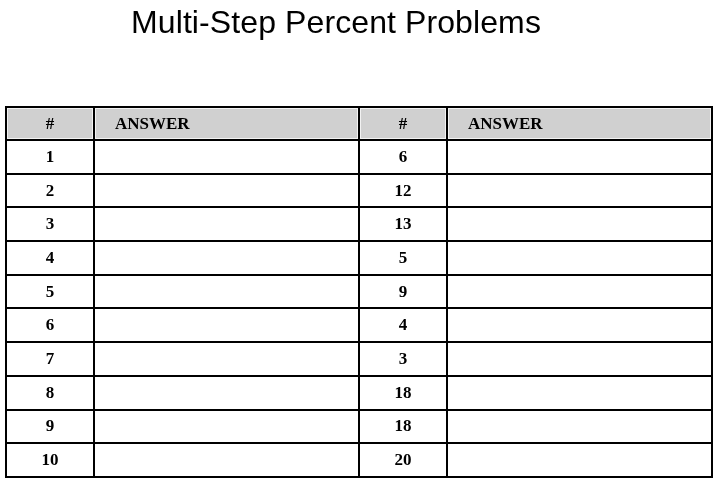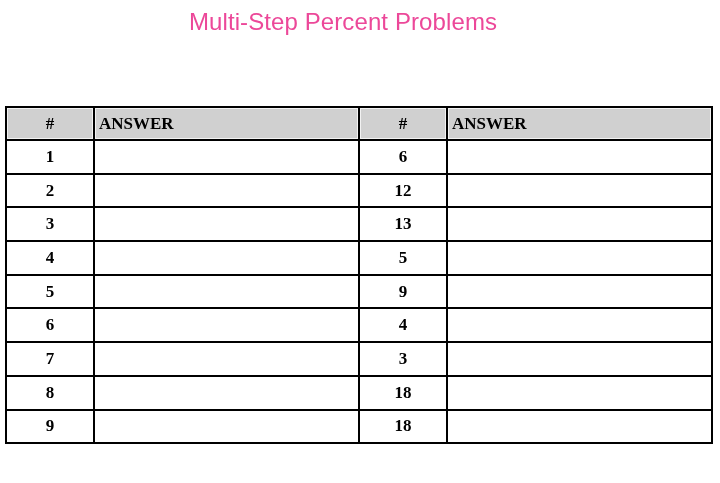--- a/index.html
+++ b/index.html
@@ -10,28 +10,28 @@
     body {
       width: 720px;
       height: 483px;
       position: relative;
       overflow: hidden;
       font-family: "Liberation Serif", serif;
       color: #000;
     }
     .title {
       position: absolute;
-      left: 7px;
+      left: 0;
       top: 3px;
       width: 672px;
       text-align: center;
       font-family: "Liberation Sans", "DejaVu Sans", sans-serif;
-      font-size: 24px;
+      font-size: 32px;
       line-height: 38px;
-      color: #ec4899;
+      color: #000000;
       letter-spacing: 0.1px;
     }
     table.answers {
       position: absolute;
       left: 5px;
       top: 106px;
       width: 708px;
       border-collapse: collapse;
       table-layout: fixed;
       border: 2px solid #000;
@@ -52,21 +52,21 @@
       background: #d0d0d0;
       height: 33px;
       box-shadow: inset 0 0 0 1px #f2f2f2;
     }
     table.answers th.num-h,
     table.answers td.num-c {
       text-align: center;
     }
     table.answers th.ans-h {
       text-align: left;
-      padding-left: 4px;
+      padding-left: 20px;
     }
     table.answers tbody td {
       height: 33.7px;
     }
     .ans-c {
       background: #fff;
     }
   </style>
 </head>
 <body>
@@ -136,14 +136,20 @@
       <td class="ans-c"></td>
       <td class="num-c">18</td>
       <td class="ans-c"></td>
     </tr>
     <tr>
       <td class="num-c">9</td>
       <td class="ans-c"></td>
       <td class="num-c">18</td>
       <td class="ans-c"></td>
     </tr>
+    <tr>
+      <td class="num-c">10</td>
+      <td class="ans-c"></td>
+      <td class="num-c">20</td>
+      <td class="ans-c"></td>
+    </tr>
   </tbody>
 </table>
 
 </body></html>

